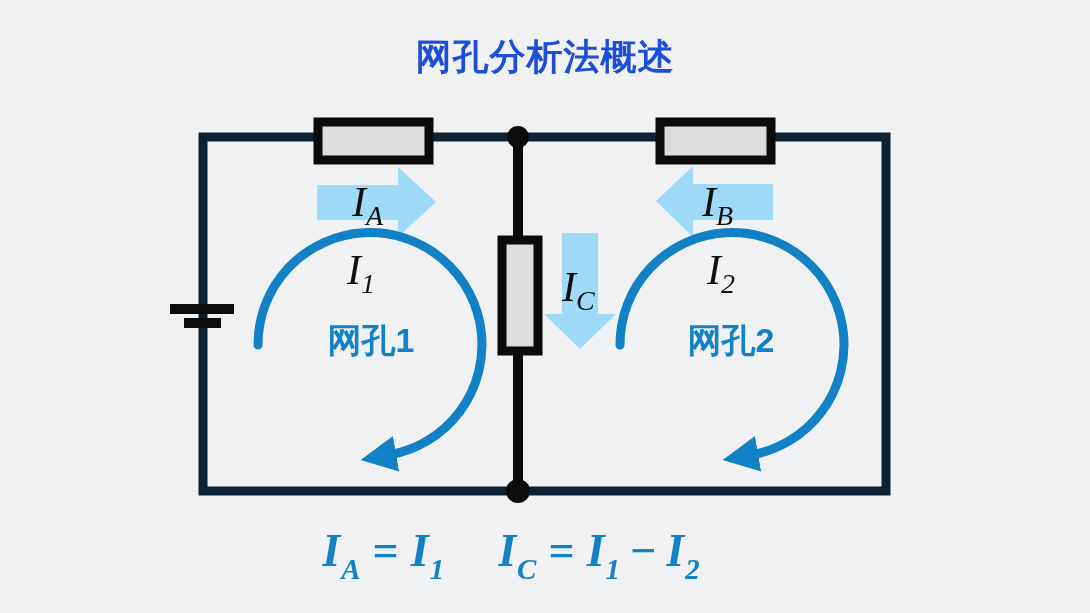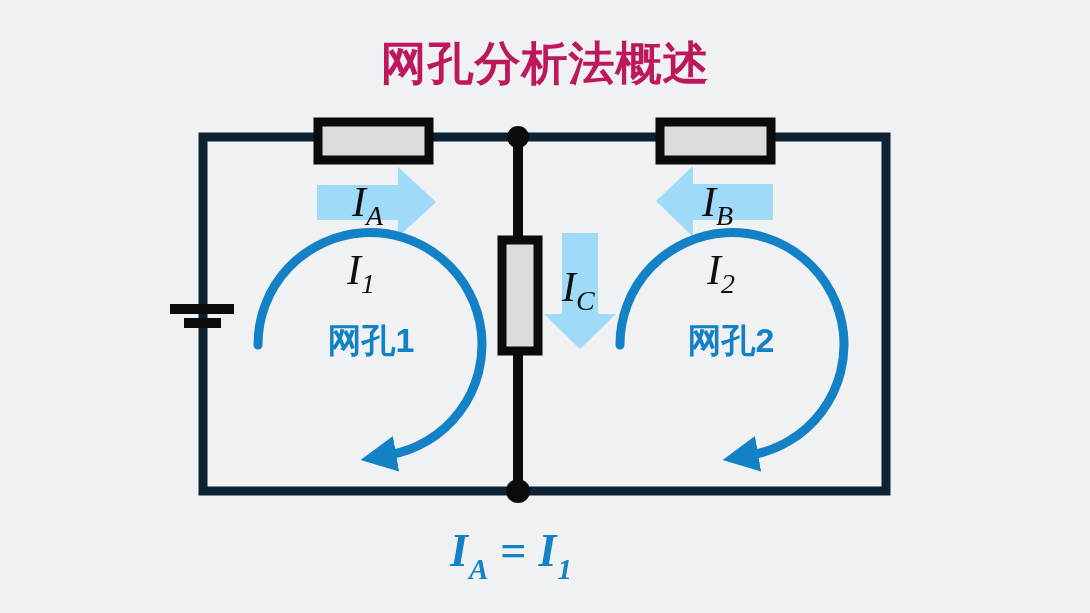--- a/index.html
+++ b/index.html
@@ -8,24 +8,24 @@
     position: relative;
     width: 1090px;
     height: 613px;
     background: #f0f1f2;
     overflow: hidden;
   }
   .title {
     position: absolute;
     top: 33px; left: 0; right: 0;
     text-align: center;
-    font-size: 46px;
+    font-size: 36px;
     font-weight: 700;
     letter-spacing: 1px;
-    color: #be185d;
+    color: #1d4ed8;
     font-family: "Liberation Sans", sans-serif;
   }
   svg.circuit { position: absolute; left: 0; top: 0; }
 
   .cur-label {
     font-family: "Liberation Serif", serif;
     font-style: italic;
     font-size: 42px;
     fill: #101010;
   }
@@ -105,15 +105,16 @@
 
     <text x="347" y="284" class="cur-label"><tspan>I</tspan><tspan class="cur-sub" dy="9">1</tspan></text>
     <text x="707" y="284" class="cur-label"><tspan>I</tspan><tspan class="cur-sub" dy="9">2</tspan></text>
 
     <text x="371" y="352" text-anchor="middle" class="mesh-label">网孔1</text>
     <text x="731" y="352" text-anchor="middle" class="mesh-label">网孔2</text>
   </svg>
 
   <div class="equations">
     <div class="eq"><span>I</span><span class="sub">A</span><span class="rel">=</span><span>I</span><span class="sub">1</span></div>
+    <div class="eq"><span>I</span><span class="sub">C</span><span class="rel">=</span><span>I</span><span class="sub">1</span><span class="op">−</span><span>I</span><span class="sub">2</span></div>
   </div>
 
 </div>
 
 </body></html>

